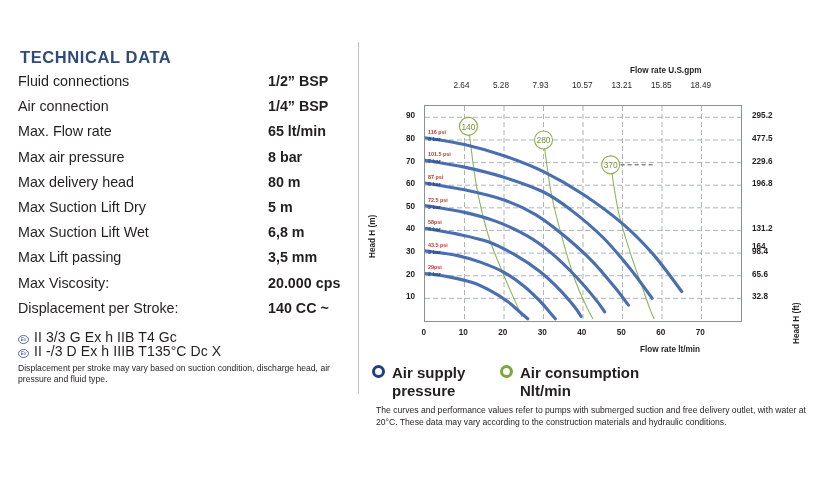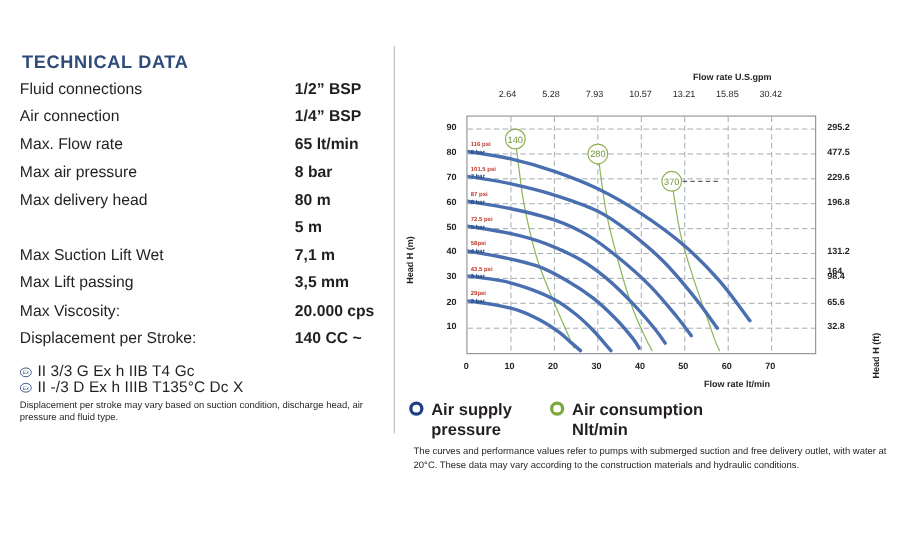--- a/index.html
+++ b/index.html
@@ -88,25 +88,26 @@
         </div>
         <div class="spec-row">
           <span class="spec-label">Max air pressure</span>
           <span class="spec-value">8 bar</span>
         </div>
         <div class="spec-row">
           <span class="spec-label">Max delivery head</span>
           <span class="spec-value">80 m</span>
         </div>
         <div class="spec-row">
+          <span class="spec-label">Max Suction Lift Dry</span>
           <span class="spec-value">5 m</span>
         </div>
         <div class="spec-row">
           <span class="spec-label">Max Suction Lift Wet</span>
-          <span class="spec-value">7,1 m</span>
+          <span class="spec-value">6,8 m</span>
         </div>
         <div class="spec-row">
           <span class="spec-label">Max Lift passing</span>
           <span class="spec-value">3,5 mm</span>
         </div>
         <div class="spec-row">
           <span class="spec-label">Max Viscosity:</span>
           <span class="spec-value">20.000 cps</span>
         </div>
         <div class="spec-row">
@@ -142,21 +143,21 @@
     <div id="ytitle-l">Head H (m)</div>
     <div id="ytitle-r">Head H (ft)</div>
 
     <div id="ticks-top">
         <div class="tick" style="left: 81.5px; top: 19px;">2.64</div>
         <div class="tick" style="left: 121px; top: 19px;">5.28</div>
         <div class="tick" style="left: 160.5px; top: 19px;">7.93</div>
         <div class="tick" style="left: 200px; top: 19px;">10.57</div>
         <div class="tick" style="left: 239.5px; top: 19px;">13.21</div>
         <div class="tick" style="left: 279px; top: 19px;">15.85</div>
-        <div class="tick" style="left: 318.5px; top: 19px;">30.42</div>
+        <div class="tick" style="left: 318.5px; top: 19px;">18.49</div>
       </div>
     <div id="ticks-bot">
         <div class="tick tick-b" style="left: 49.6px; top: 266px;">0</div>
         <div class="tick tick-b" style="left: 86.7px; top: 266px;">10</div>
         <div class="tick tick-b" style="left: 126.2px; top: 266px;">20</div>
         <div class="tick tick-b" style="left: 165.7px; top: 266px;">30</div>
         <div class="tick tick-b" style="left: 205.2px; top: 266px;">40</div>
         <div class="tick tick-b" style="left: 244.7px; top: 266px;">50</div>
         <div class="tick tick-b" style="left: 284.2px; top: 266px;">60</div>
         <div class="tick tick-b" style="left: 323.7px; top: 266px;">70</div>

